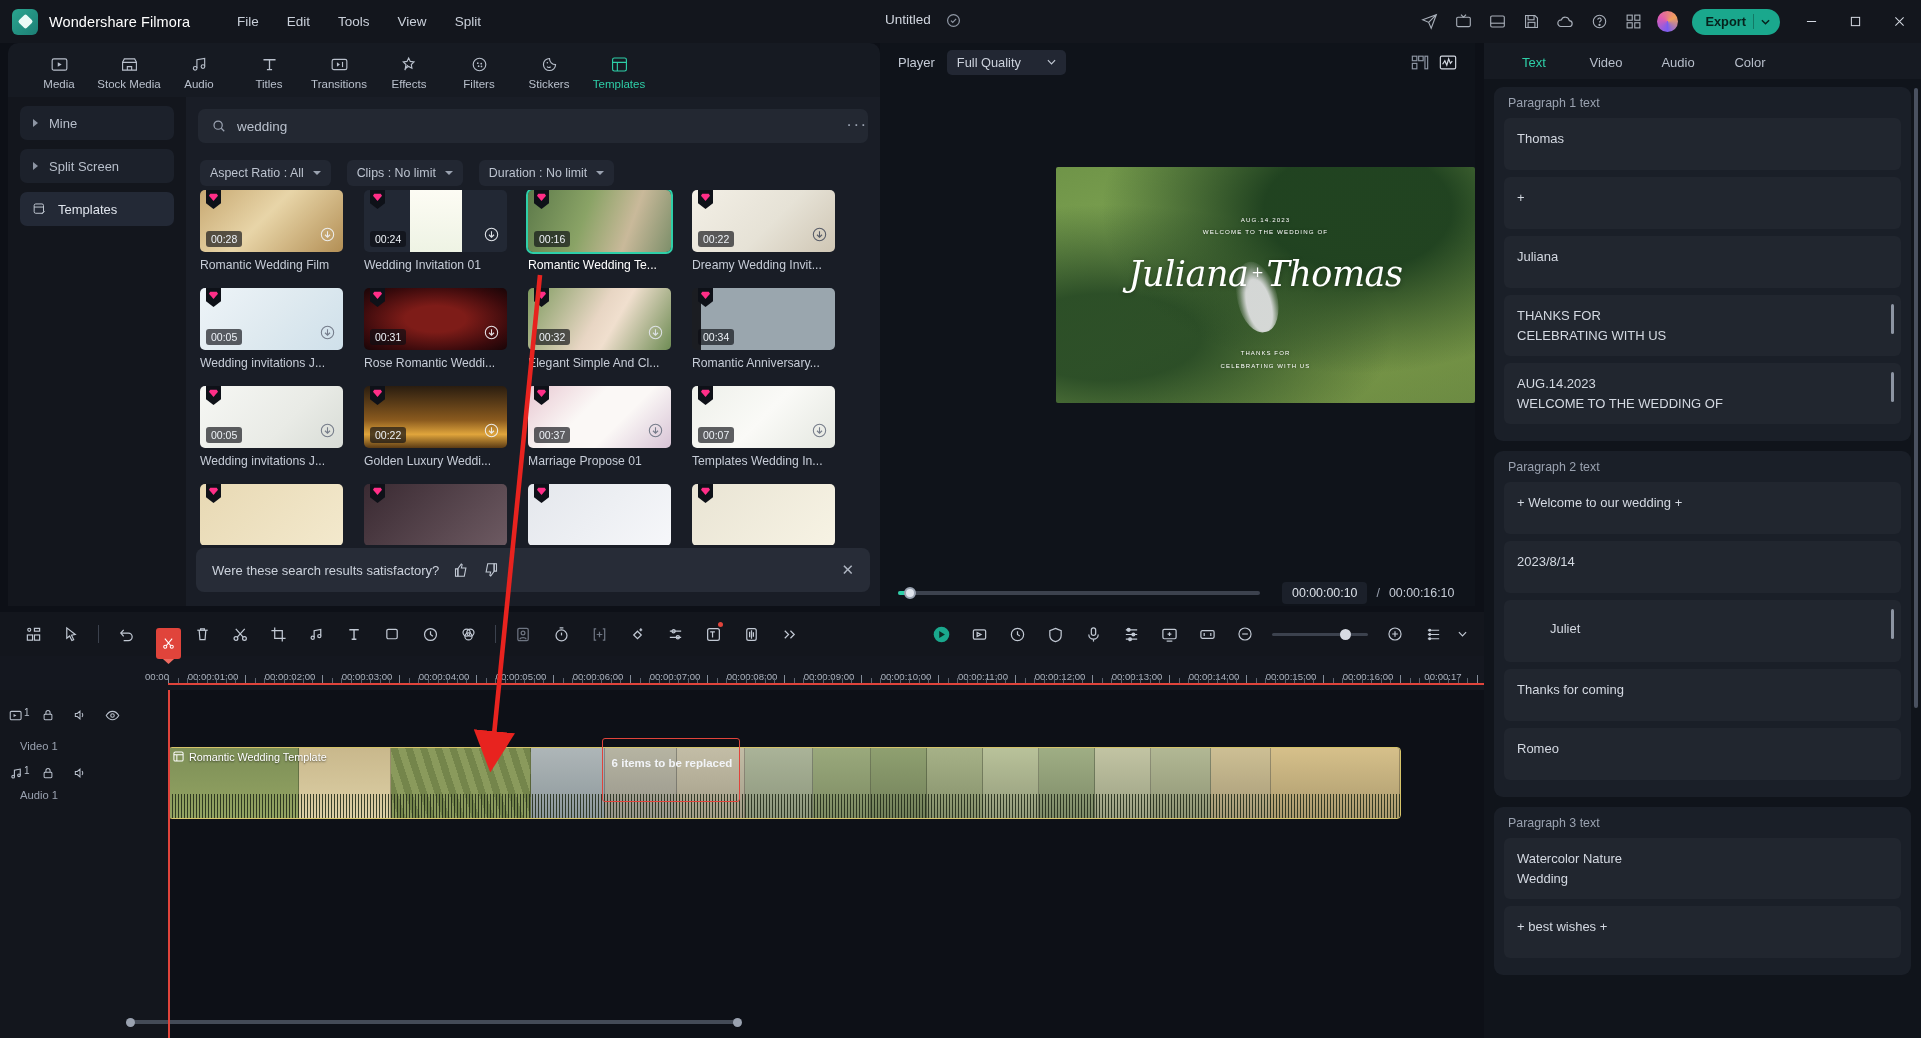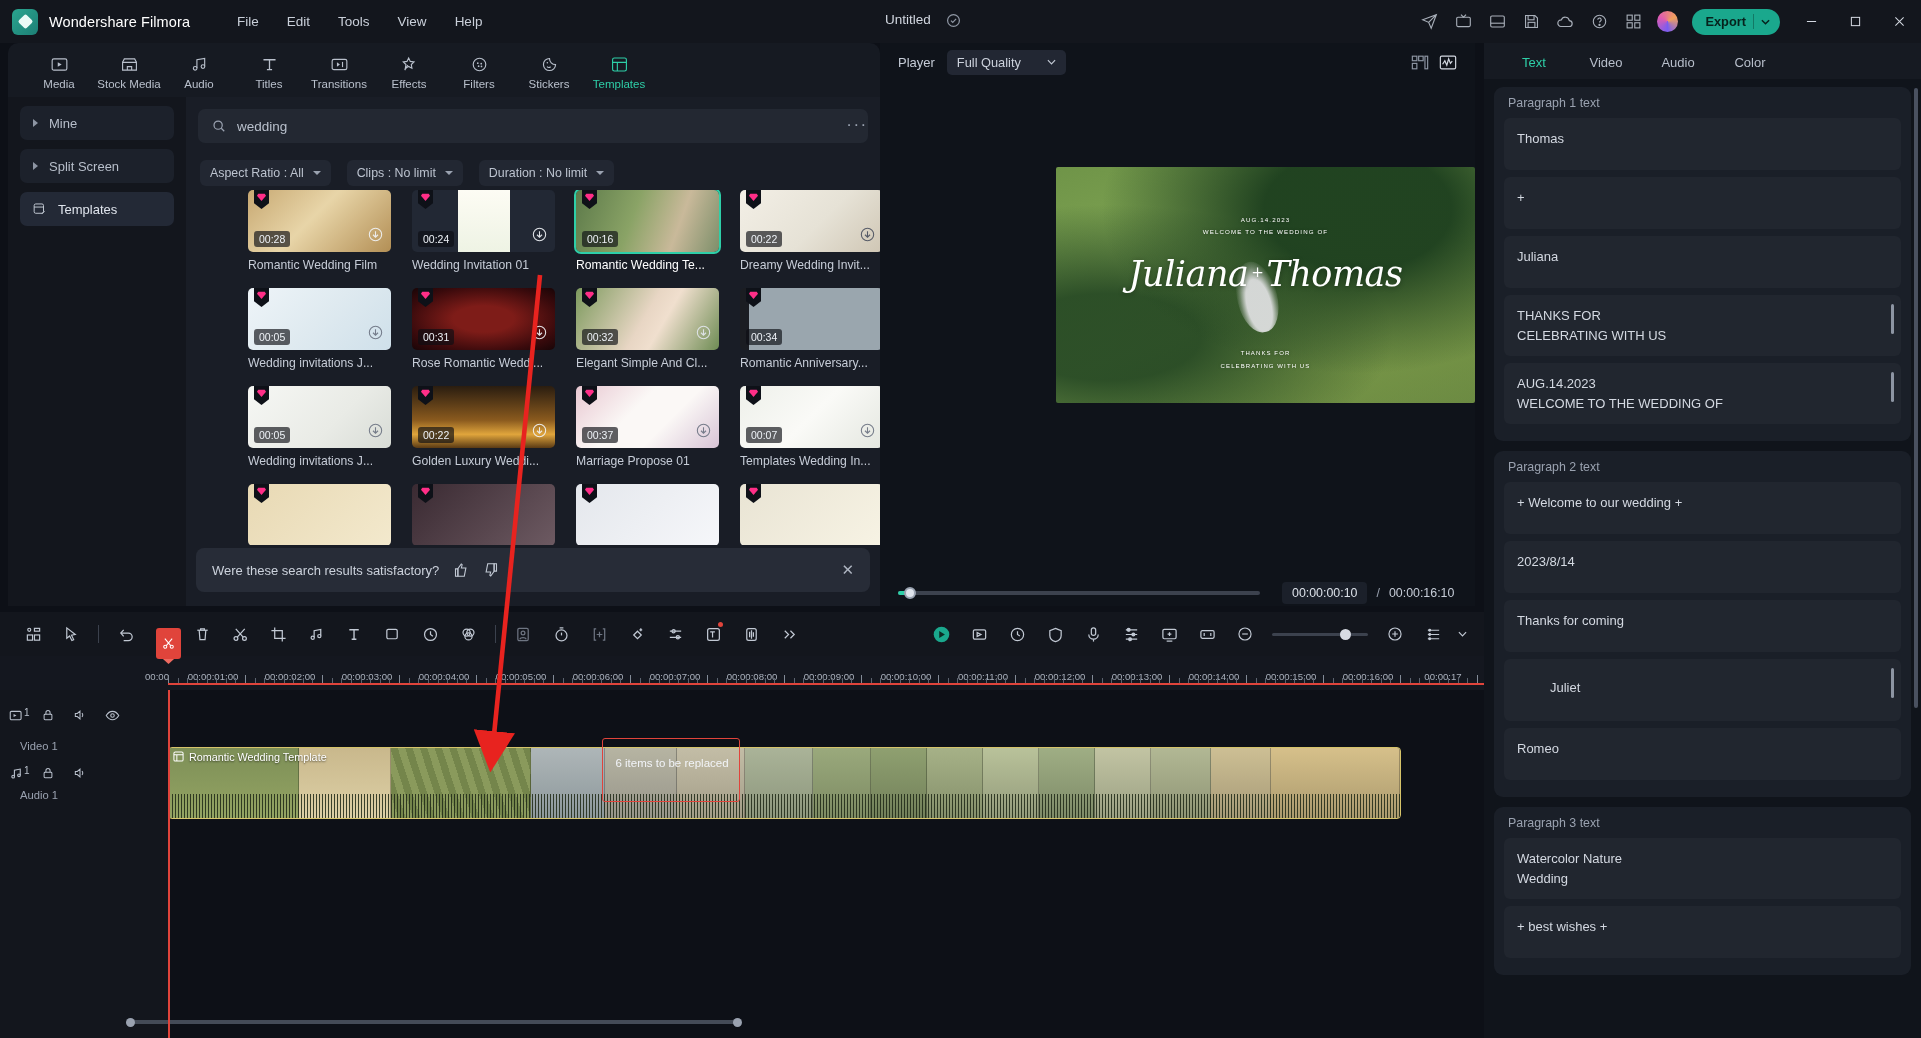--- a/index.html
+++ b/index.html
@@ -93,21 +93,20 @@
   .filters { position:absolute; left:200px; top:160px; display:flex; gap:16px; }
   .filter {
     height:26px; padding:0 10px; border-radius:6px; background:#222732;
     display:flex;align-items:center;gap:9px; font-size:12.4px; color:#bcc3cf;
   }
   .chev { width:0;height:0;border-top:4px solid #9aa2b0;border-left:4px solid transparent;border-right:4px solid transparent;}
   .grid {
     position:absolute; left:200px; top:190px; width:660px; height:355px;
     display:grid; grid-template-columns: repeat(4, 143px); gap: 16px 21px;
     overflow:hidden;
-    margin-left:48px;
   }
   .card { width:143px; }
   .thumb {
     width:143px; height:62px; border-radius:5px; position:relative; overflow:hidden;
     background:#2a2f3a;
   }
   .card.sel .thumb { outline: 2px solid #2ecfa8; outline-offset:0; }
   .gem {
     position:absolute; left:6px; top:0; width:15px;height:19px; z-index:3;
     background:#0e1118; clip-path: polygon(0 0, 100% 0, 100% 70%, 50% 100%, 0 70%);
@@ -253,21 +252,21 @@
     position:absolute; left:0; right:0; bottom:0; height:24px; z-index:3;
     background: repeating-linear-gradient(90deg,
       rgba(30,40,22,.85) 0 1px, rgba(30,40,22,0) 1px 3px);
   }
   .sel-box {
     position:absolute; left:434px; top:48px; width:138px; height:64px;
     border:1.6px solid #e0443b; border-radius:3px; z-index:6;
   }
   .tooltip {
     position:absolute; left:440px; top:67px; width:128px; text-align:center;
-    font-size:11.5px; color:#f2f4f8; z-index:7;
+    font-size:11.5px; color:#f2f4f8; z-index:7;font-weight:bold;
   }
   .playhead { position:absolute; left:0px; top:0; width:1.6px; height:348px; background:#e0443b; z-index:8;}
   .ph-top { position:absolute; left:-7px; top:-44px; width:15px;height:18px; background:#ef6a60;
     clip-path: polygon(0 0,100% 0,100% 62%,50% 100%,0 62%); }
   .scissor-marker {
     position:absolute; left:-12px; top:-62px; width:25px;height:31px; background:#e0443b;
     border-radius:3px; display:flex;align-items:center;justify-content:center; z-index:9;
   }
   .hscroll {
     position:absolute; left:130px; top:1018px; width:1250px; height:8px;
@@ -286,21 +285,21 @@
   <div class="titlebar">
     <div class="logo-box">
         <div class="d"></div>
       </div>
     <div class="app-name">Wondershare Filmora</div>
     <div class="menubar">
       <div class="mi">File</div>
       <div class="mi">Edit</div>
       <div class="mi">Tools</div>
       <div class="mi">View</div>
-      <div class="mi">Help</div>
+      <div class="mi">Split</div>
     </div>
     <div class="doc-title">Untitled</div>
     <div class="doc-check">
       <svg width="15" height="15" viewBox="0 0 16 16" fill="none" stroke="#8f97a4" stroke-width="1.3">
         <circle cx="8" cy="8" r="6.3"></circle>
           <path d="M5.3 8.2l1.9 1.9 3.6-3.8"></path>
         </svg>
     </div>
 
     <div class="tb-right">
@@ -859,22 +858,22 @@
         <div class="field tall" style="white-space:pre-line">THANKS FOR
 CELEBRATING WITH US<span class="vbar"></span></div>
         <div class="field tall" style="white-space:pre-line">AUG.14.2023
 WELCOME TO THE WEDDING OF<span class="vbar"></span></div>
       </div>
 
       <div class="pgroup">
         <div class="pgroup-title">Paragraph 2 text</div>
         <div class="field">+ Welcome to our wedding +</div>
         <div class="field">2023/8/14</div>
+        <div class="field indent">Juliet<span class="vbar"></span></div>
         <div class="field">Thanks for coming</div>
-        <div class="field indent">Juliet<span class="vbar"></span></div>
         <div class="field">Romeo</div>
       </div>
 
       <div class="pgroup">
         <div class="pgroup-title">Paragraph 3 text</div>
         <div class="field tall" style="white-space:pre-line">Watercolor Nature
 Wedding</div>
         <div class="field">+ best wishes +</div>
       </div>
 

